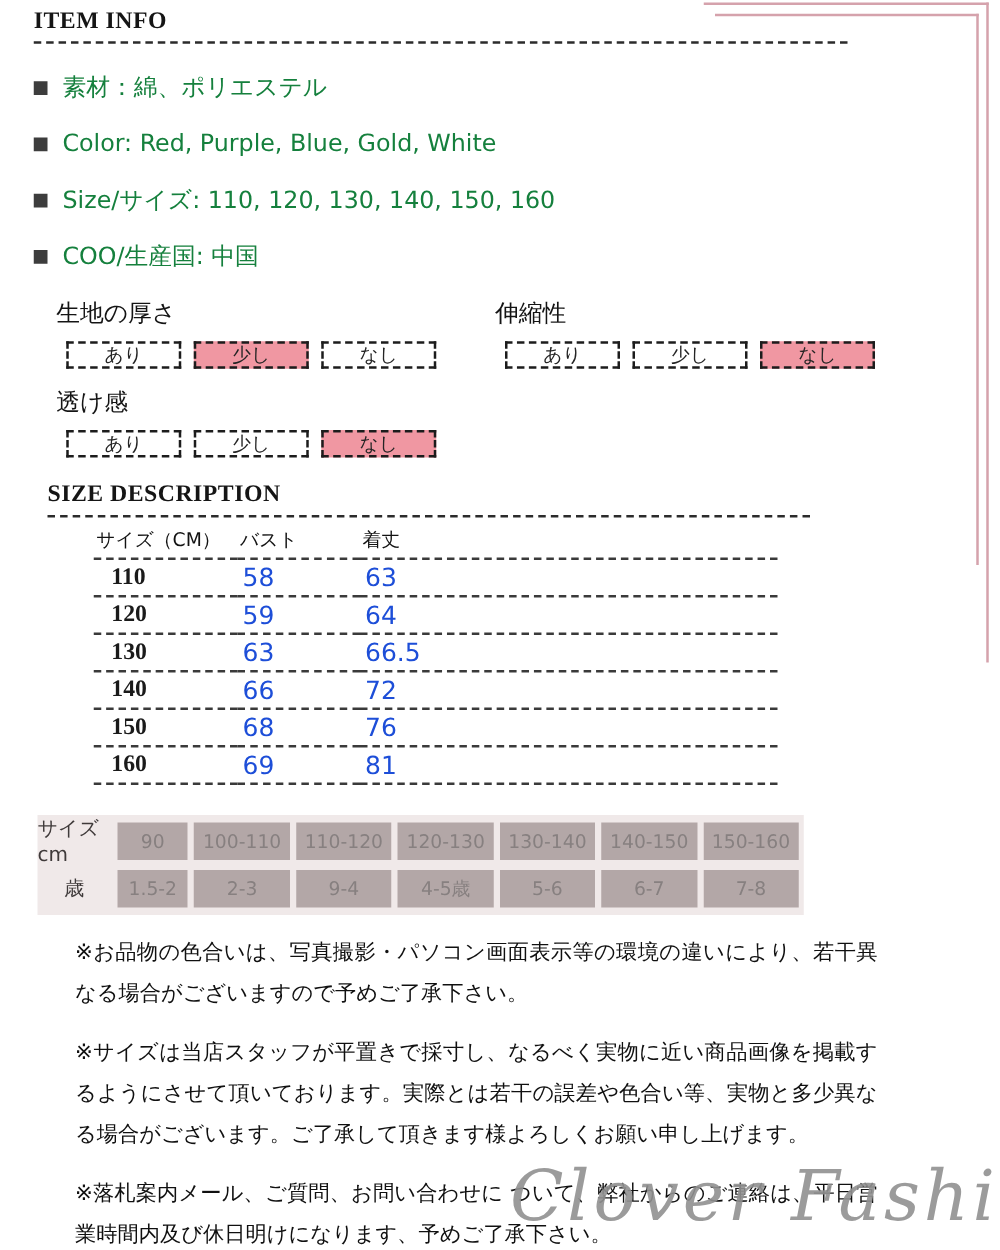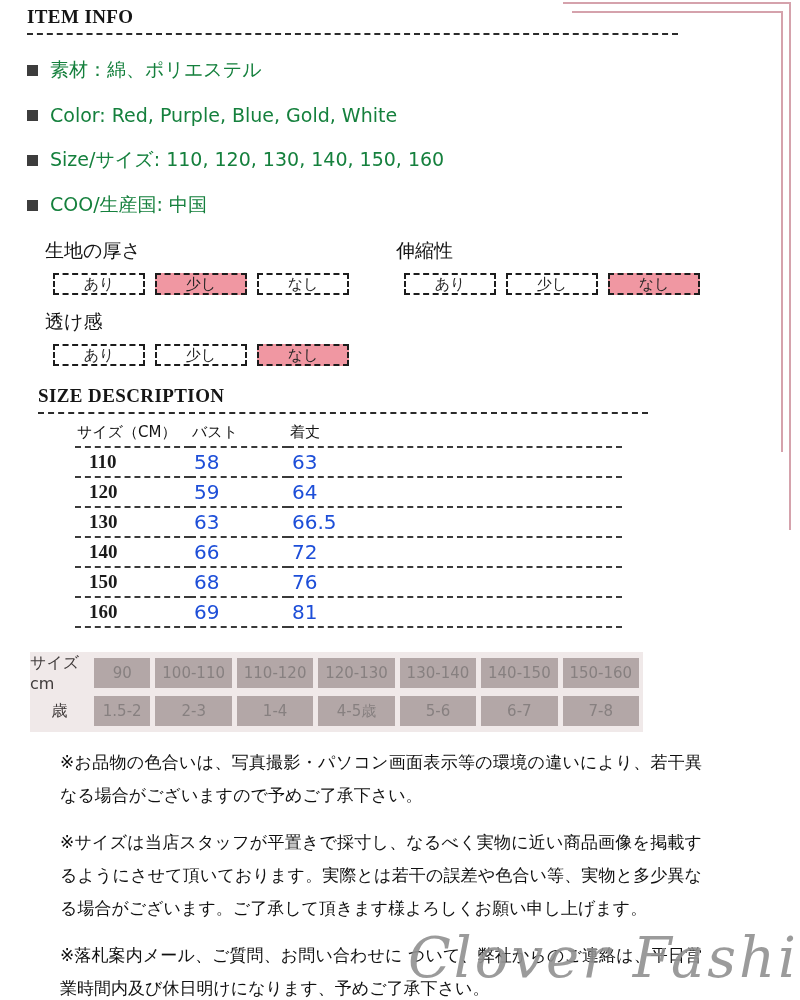--- a/index.html
+++ b/index.html
@@ -201,21 +201,21 @@
             <div class="ref-cell">110-120</div>
             <div class="ref-cell">120-130</div>
             <div class="ref-cell">130-140</div>
             <div class="ref-cell">140-150</div>
             <div class="ref-cell">150-160</div>
           </div>
           <div class="ref-row">
             <div class="ref-head">歳</div>
             <div class="ref-cell narrow">1.5-2</div>
             <div class="ref-cell">2-3</div>
-            <div class="ref-cell">1-4</div>
+            <div class="ref-cell">9-4</div>
             <div class="ref-cell">4-5歳</div>
             <div class="ref-cell">5-6</div>
             <div class="ref-cell">6-7</div>
             <div class="ref-cell">7-8</div>
           </div>
         </div>
     </div>
 
     <div class="notes">
         <p class="note-p">※お品物の色合いは、写真撮影・パソコン画面表示等の環境の違いにより、若干異なる場合がございますので予めご了承下さい。</p>

